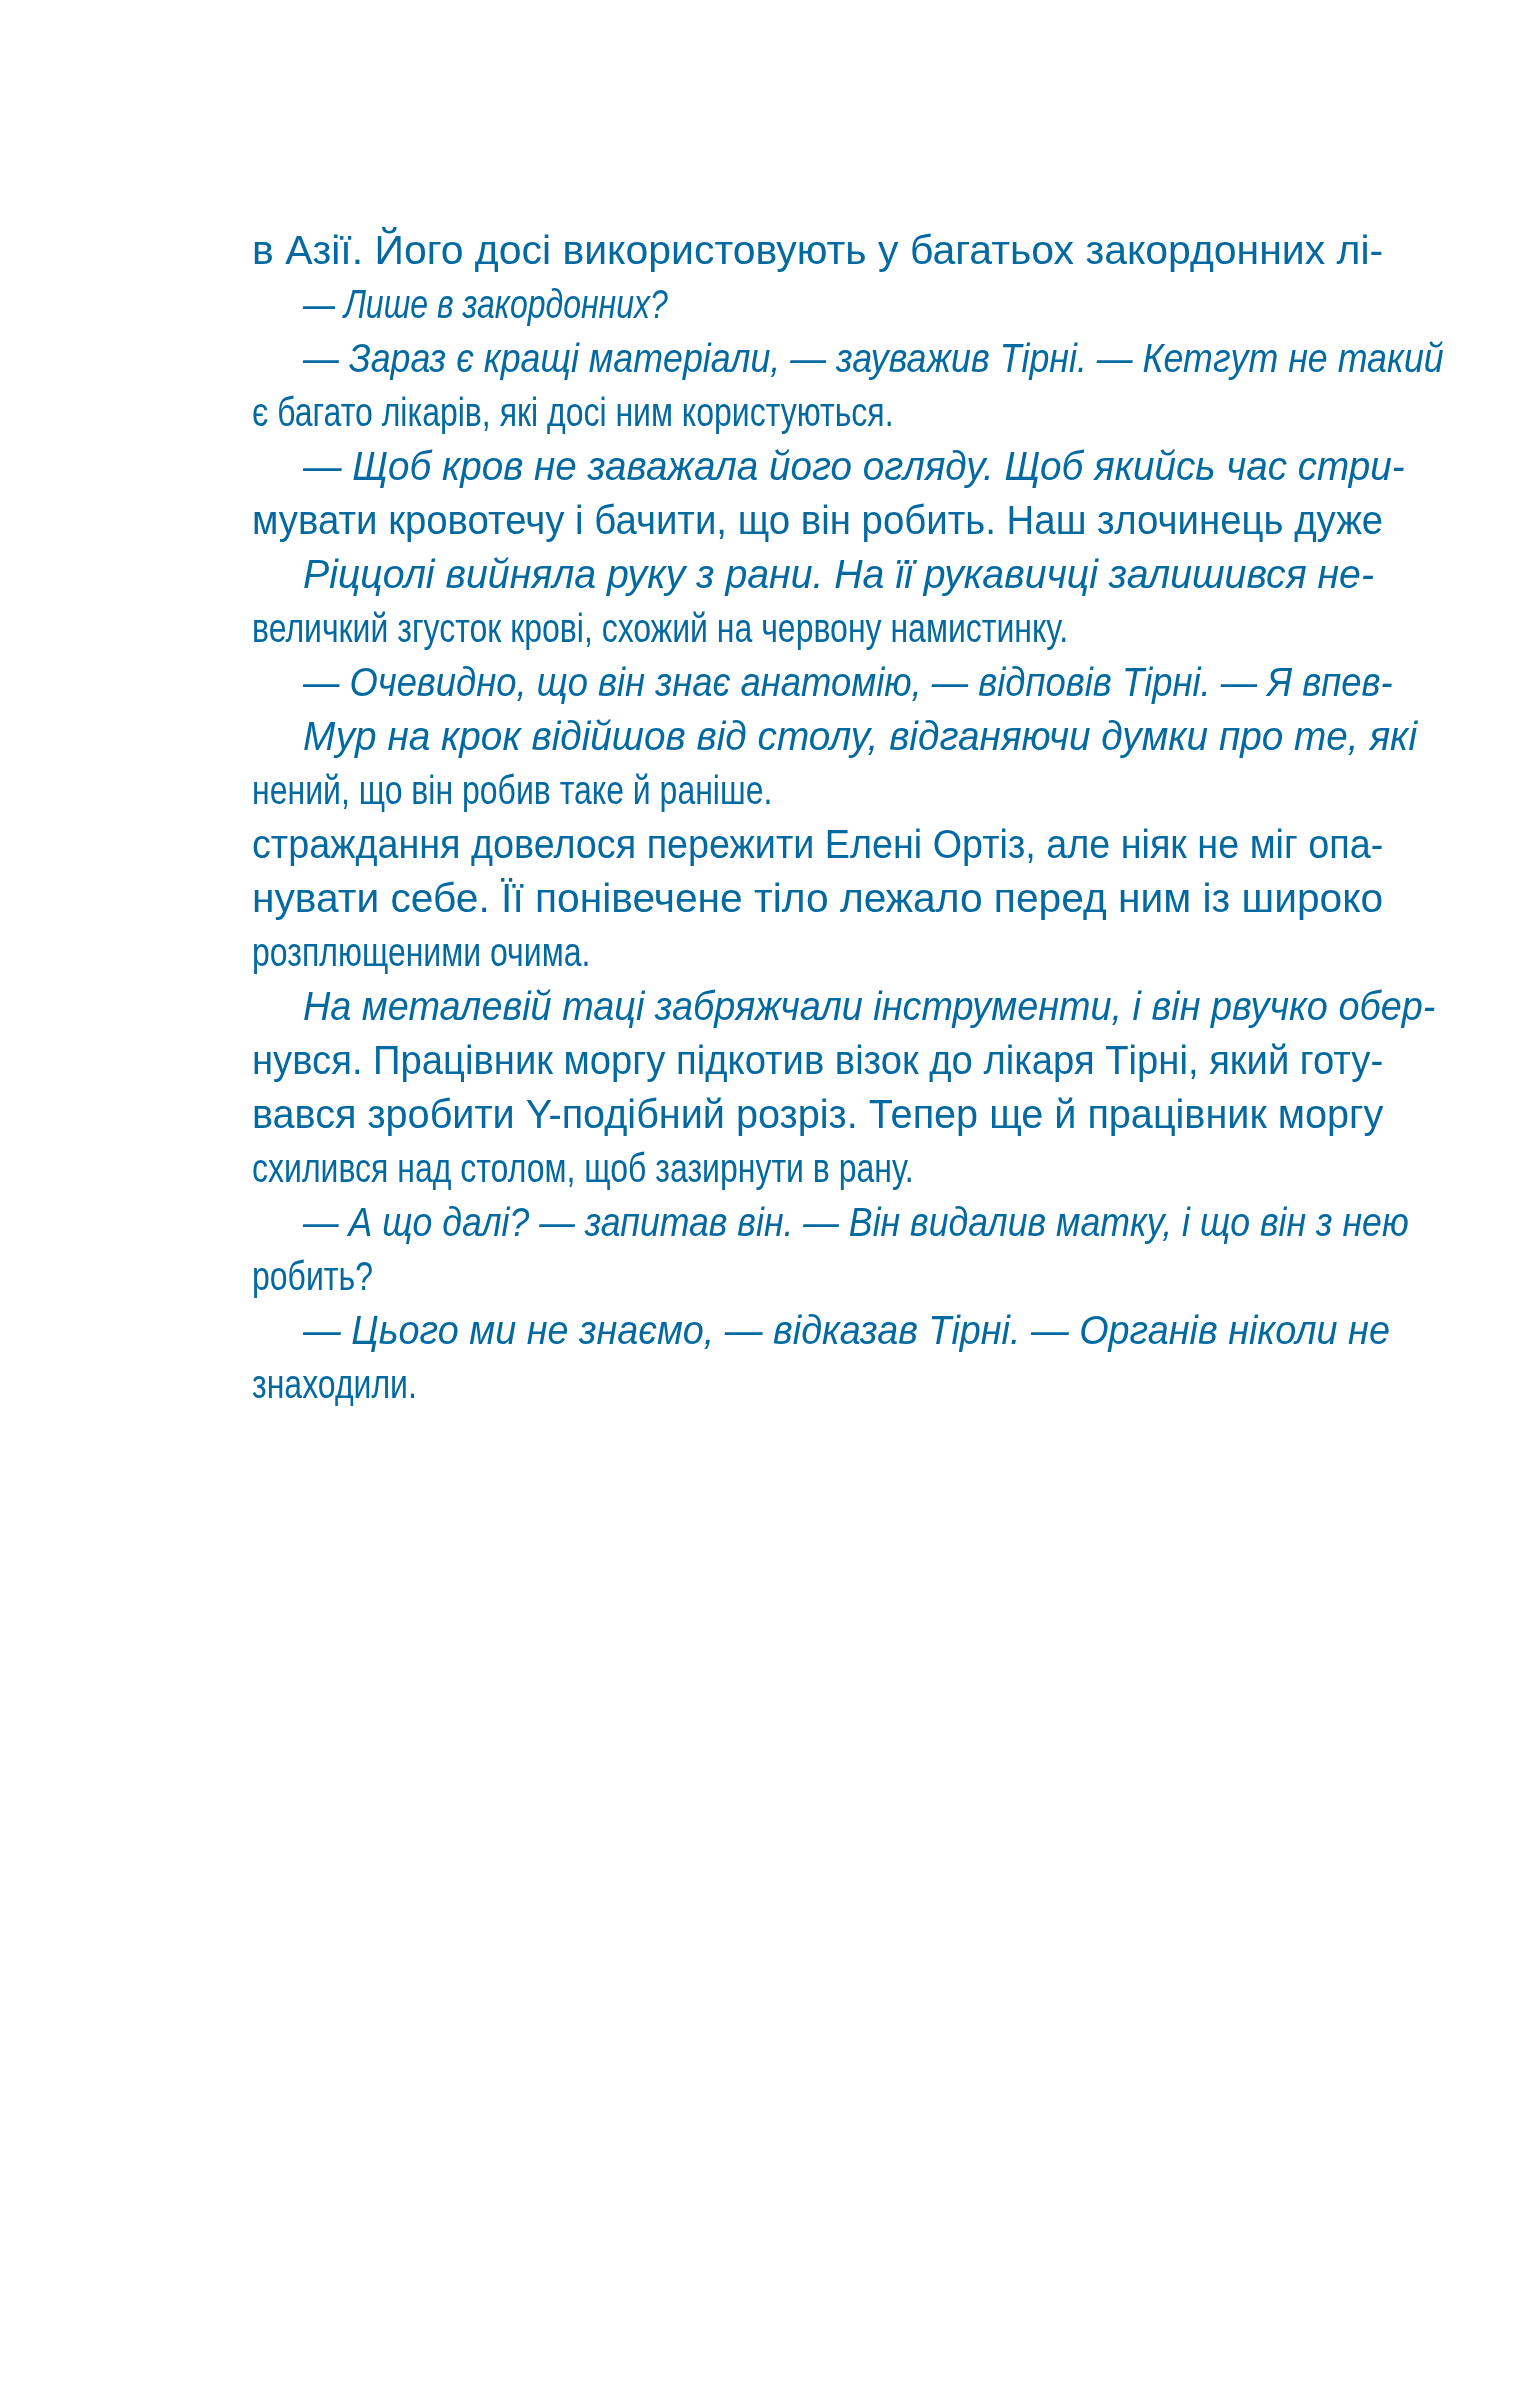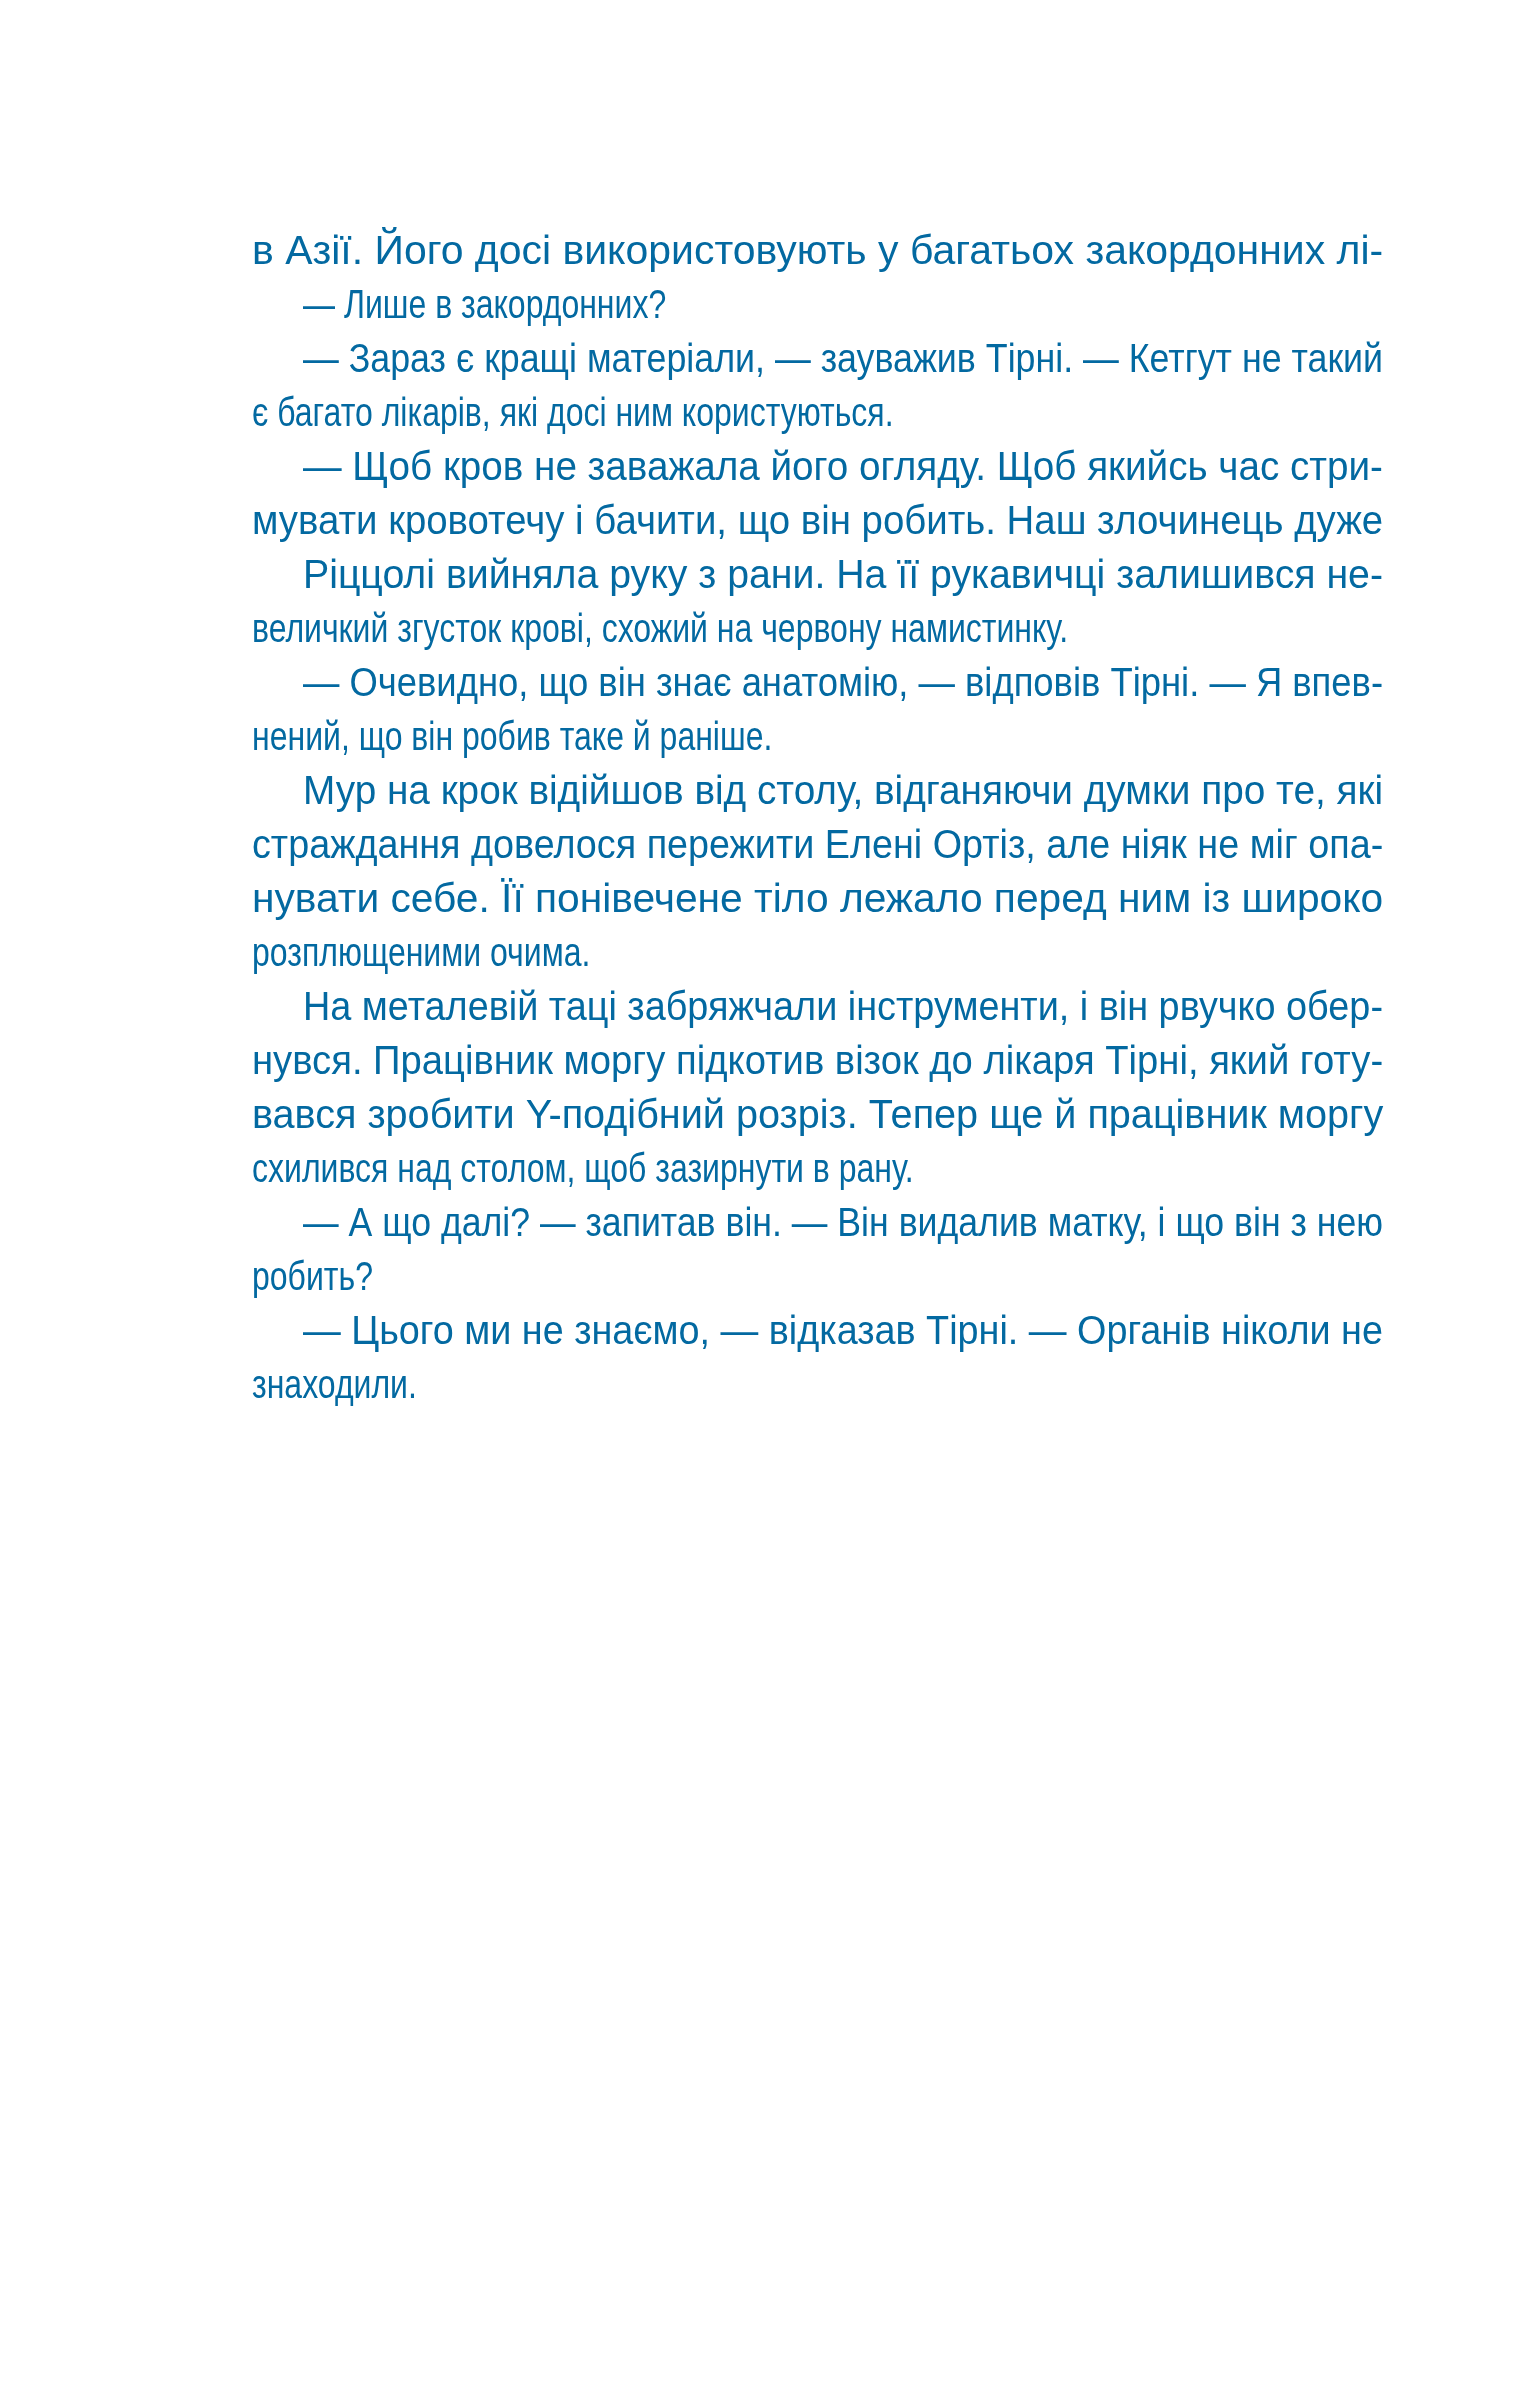--- a/index.html
+++ b/index.html
@@ -28,37 +28,38 @@
       font-size: 40px;
       transform-origin: left center;
       display: block;
     }
     .line .txt {
       display: inline-block;
       transform-origin: left center;
     }
     .indent {
       padding-left: 51px;
+      font-style: italic;
     }
   </style>
 </head>
 <body>
 
 <div class="page">
   <div class="line"><span class="txt" style="transform: scaleX(1.0238);">в Азії. Його досі використовують у багатьох закордонних лі-</span></div>
   <div class="line indent"><span class="txt" style="transform: scaleX(0.8);">— Лише в закордонних?</span></div>
   <div class="line indent"><span class="txt" style="transform: scaleX(0.8943);">— Зараз є кращі матеріали, — зауважив Тірні. — Кетгут не такий</span></div>
   <div class="line"><span class="txt" style="transform: scaleX(0.8);">є багато лікарів, які досі ним користуються.</span></div>
   <div class="line indent"><span class="txt" style="transform: scaleX(0.9658);">— Щоб кров не заважала його огляду. Щоб якийсь час стри-</span></div>
   <div class="line"><span class="txt" style="transform: scaleX(0.9594);">мувати кровотечу і бачити, що він робить. Наш злочинець дуже</span></div>
   <div class="line indent"><span class="txt" style="transform: scaleX(0.9811);">Ріццолі вийняла руку з рани. На її рукавичці залишився не-</span></div>
   <div class="line"><span class="txt" style="transform: scaleX(0.8);">величкий згусток крові, схожий на червону намистинку.</span></div>
   <div class="line indent"><span class="txt" style="transform: scaleX(0.9097);">— Очевидно, що він знає анатомію, — відповів Тірні. — Я впев-</span></div>
+  <div class="line indent"><span class="txt" style="transform: scaleX(0.9685);">Мур на крок відійшов від столу, відганяючи думки про те, які</span></div>
   <div class="line"><span class="txt" style="transform: scaleX(0.8);">нений, що він робив таке й раніше.</span></div>
-  <div class="line indent"><span class="txt" style="transform: scaleX(0.9685);">Мур на крок відійшов від столу, відганяючи думки про те, які</span></div>
   <div class="line"><span class="txt" style="transform: scaleX(0.9436);">страждання довелося пережити Елені Ортіз, але ніяк не міг опа-</span></div>
   <div class="line"><span class="txt" style="transform: scaleX(1.0178);">нувати себе. Її понівечене тіло лежало перед ним із широко</span></div>
   <div class="line"><span class="txt" style="transform: scaleX(0.8);">розплющеними очима.</span></div>
   <div class="line indent"><span class="txt" style="transform: scaleX(0.9456);">На металевій таці забряжчали інструменти, і він рвучко обер-</span></div>
   <div class="line"><span class="txt" style="transform: scaleX(0.9554);">нувся. Працівник моргу підкотив візок до лікаря Тірні, який готу-</span></div>
   <div class="line"><span class="txt" style="transform: scaleX(0.9899);">вався зробити Y-подібний розріз. Тепер ще й працівник моргу</span></div>
   <div class="line"><span class="txt" style="transform: scaleX(0.8);">схилився над столом, щоб зазирнути в рану.</span></div>
   <div class="line indent"><span class="txt" style="transform: scaleX(0.8911);">— А що далі? — запитав він. — Він видалив матку, і що він з нею</span></div>
   <div class="line"><span class="txt" style="transform: scaleX(0.8);">робить?</span></div>
   <div class="line indent"><span class="txt" style="transform: scaleX(0.944);">— Цього ми не знаємо, — відказав Тірні. — Органів ніколи не</span></div>

